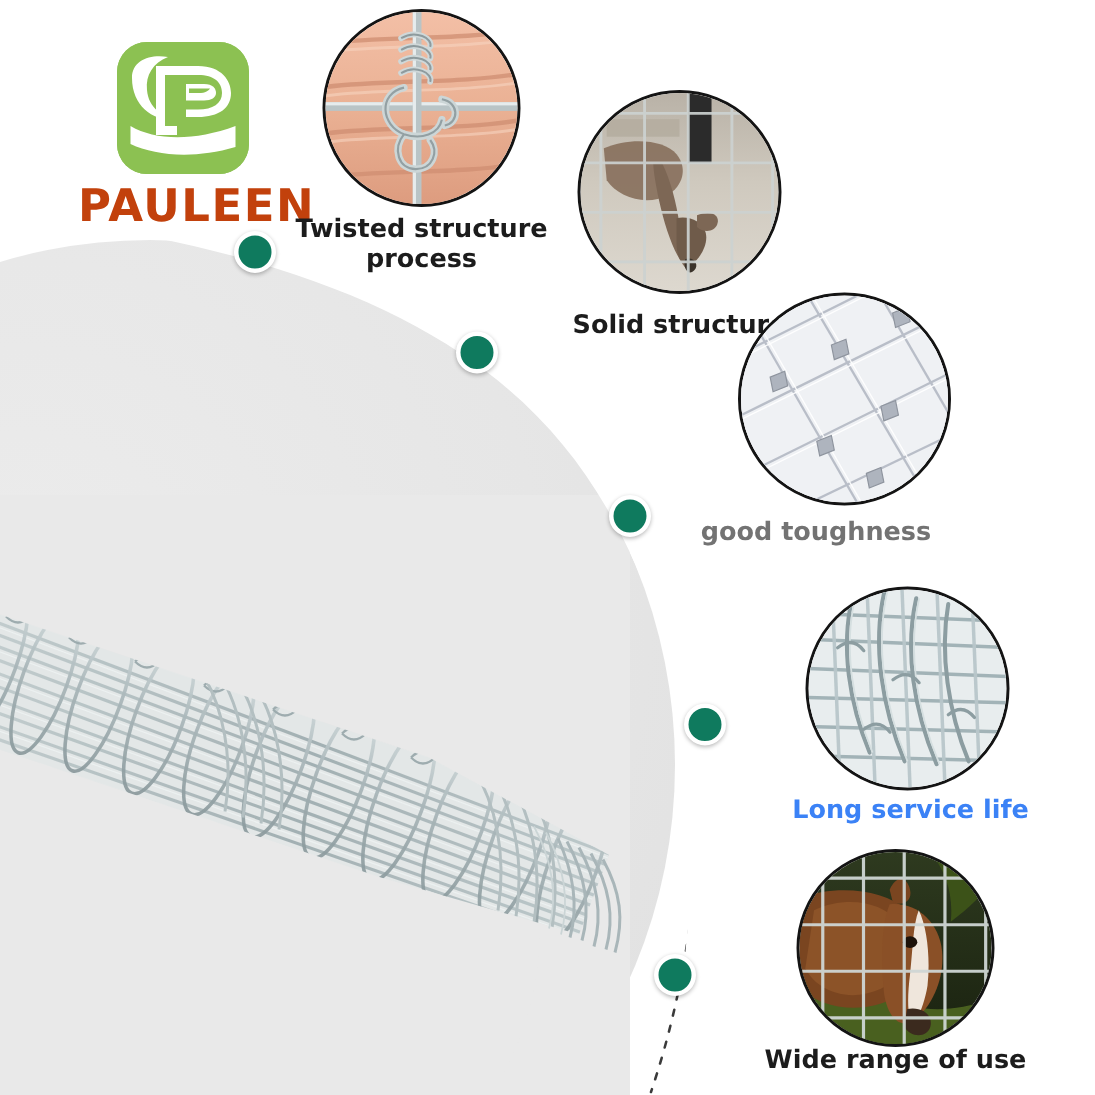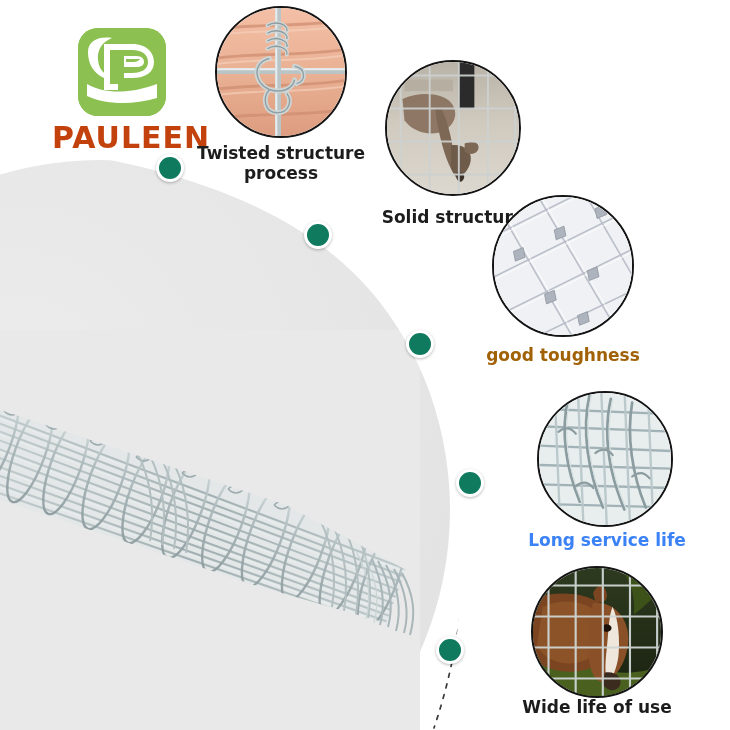--- a/index.html
+++ b/index.html
@@ -405,21 +405,21 @@
         <g fill="#aeb4be" stroke="#8e949e" stroke-width="0.8">
           <polygon points="20,56 30,52 32,62 22,66"></polygon>
           <polygon points="62,34 72,30 74,40 64,44"></polygon>
           <polygon points="104,12 114,8 116,18 106,22"></polygon>
           <polygon points="52,100 62,96 64,106 54,110"></polygon>
           <polygon points="96,76 106,72 108,82 98,86"></polygon>
           <polygon points="86,122 96,118 98,128 88,132"></polygon>
         </g>
       </svg>
     </div>
-    <div class="feature-label" style="left: 468px; top: 345px; width: 190px; color: #a16207;">good toughness</div>
+    <div class="feature-label" style="left: 449px; top: 345px; width: 190px; color: #737373;">good toughness</div>
   </div>
 
   <div class="feature">
     <div class="circle-photo" style="left:537px; top:391px; width:136px; height:136px;">
       <svg class="ph-svg" viewBox="0 0 136 136">
         <rect width="136" height="136" fill="#e8edee"></rect>
         <g stroke="#9fb0b4" stroke-width="2.4" fill="none" opacity="0.95">
           <path d="M -6 16 L 142 22"></path>
           <path d="M -6 34 L 142 40"></path>
           <path d="M -6 54 L 142 60"></path>
@@ -490,21 +490,21 @@
           <path d="M 72 -4 L 72 136"></path>
           <path d="M 100 -4 L 100 136"></path>
           <path d="M 128 -4 L 128 136"></path>
           <path d="M -4 18 L 136 18"></path>
           <path d="M -4 50 L 136 50"></path>
           <path d="M -4 82 L 136 82"></path>
           <path d="M -4 114 L 136 114"></path>
         </g>
       </svg>
     </div>
-    <div class="feature-label" style="left: 502px; top: 697px; width: 190px; color: rgb(28, 28, 28);">Wide life of use</div>
+    <div class="feature-label" style="left: 502px; top: 697px; width: 190px; color: rgb(28, 28, 28);">Wide range of use</div>
   </div>
 
   <div class="node-dot" style="left: 170px; top: 168px; background: rgb(15, 122, 94); border-color: rgb(255, 255, 255);"></div>
   <div class="node-dot" style="left: 318px; top: 235px; background: rgb(15, 122, 94); border-color: rgb(255, 255, 255);"></div>
   <div class="node-dot" style="left: 420px; top: 344px; background: rgb(15, 122, 94); border-color: rgb(255, 255, 255);"></div>
   <div class="node-dot" style="left: 470px; top: 483px; background: rgb(15, 122, 94); border-color: rgb(255, 255, 255);"></div>
   <div class="node-dot" style="left: 450px; top: 650px; background: rgb(15, 122, 94); border-color: rgb(255, 255, 255);"></div>
 
 </div>
 

